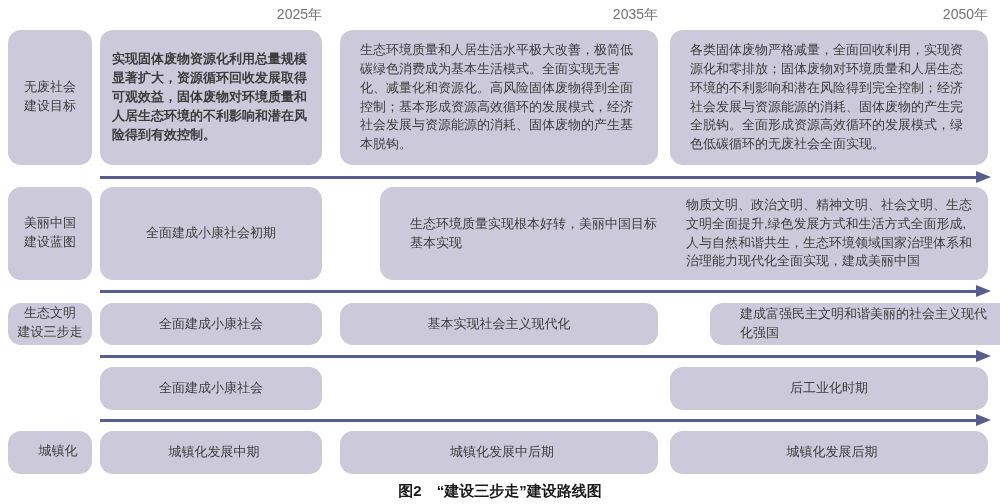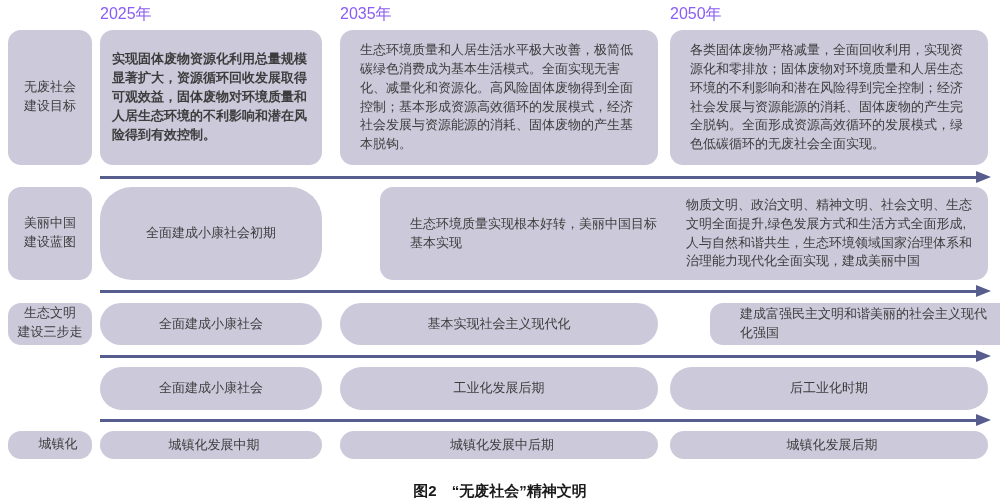--- a/index.html
+++ b/index.html
@@ -6,57 +6,57 @@
   .canvas{
     position:relative;
     width:1000px;height:504px;
     background:#ffffff;
     font-family:"Liberation Sans","DejaVu Sans",sans-serif;
     color:#3d3d3d;
     overflow:hidden;
   }
   .year{
     position:absolute;top:4px;height:20px;
-    text-align:left;font-size:16px;color:#8b5cf6;line-height:20px;
+    text-align:right;font-size:14px;color:#737373;line-height:20px;
   }
   .y1{left:100px;width:222px;}
   .y2{left:340px;width:318px;}
   .y3{left:670px;width:318px;}
 
   .box{
     position:absolute;
     background:#cbc9da;
     border-radius:13px;
     font-size:13px;
     line-height:1.46;
     color:#3d3d3d;
     display:flex;align-items:center;
     box-sizing:border-box;
   }
   .label{
     text-align:center;justify-content:center;
     white-space:pre-line;
   }
-  .center{justify-content:center;text-align:center;padding:0 10px;border-radius:32px;}
+  .center{justify-content:center;text-align:center;padding:0 10px;}
   .para{text-align:left;}
   .pad12{padding:0 12px;font-weight:bold;}
   .pad16{padding:0 16px;}
   .pad20{padding:16px 20px;}
   .pad30{padding:0 30px;margin-left:40px;}
 
   .colL{left:8px;width:84px;font-family:Liberation Mono, monospace;}
   .col1{left:100px;width:222px;}
   .col2{left:340px;width:318px;}
   .col3{left:670px;width:318px;}
 
   .row1{top:30px;height:135px;}
   .row2{top:187px;height:93px;}
   .row3{top:303px;height:42px;}
   .row4{top:367px;height:43px;}
-  .row5{top:431px;height:28px;padding-left:16px;}
+  .row5{top:431px;height:43px;padding-left:16px;}
 
   .arrow{
     position:absolute;left:100px;width:876px;height:2.5px;
     background:#575d8c;
   }
   .arrow::after{
     content:"";position:absolute;right:-15px;top:-4.8px;
     border-left:15px solid #575d8c;
     border-top:6px solid transparent;
     border-bottom:6px solid transparent;
@@ -96,24 +96,23 @@
   <div class="arrow a2"></div>
 
   <div class="box label colL row3">生态文明
 建设三步走</div>
   <div class="box center col2 row3">基本实现社会主义现代化</div>
   <div class="box center col1 row3">全面建成小康社会</div>
   <div class="box para pad30 col3 row3">建成富强民主文明和谐美丽的社会主义现代化强国</div>
   <div class="arrow a3"></div>
 
   <div class="box center col1 row4">全面建成小康社会</div>
-  <div class="box center col2 row4">工业化发展后期</div>
   <div class="box center col3 row4">后工业化时期</div>
   <div class="arrow a4"></div>
 
   <div class="box label colL row5">城镇化</div>
   <div class="box center col1 row5">城镇化发展中期</div>
   <div class="box center col2 row5">城镇化发展中后期</div>
   <div class="box center col3 row5">城镇化发展后期</div>
 
-  <div class="caption">图2　“无废社会”精神文明</div>
+  <div class="caption">图2　“建设三步走”建设路线图</div>
 
 </div>
 
 </body></html>

